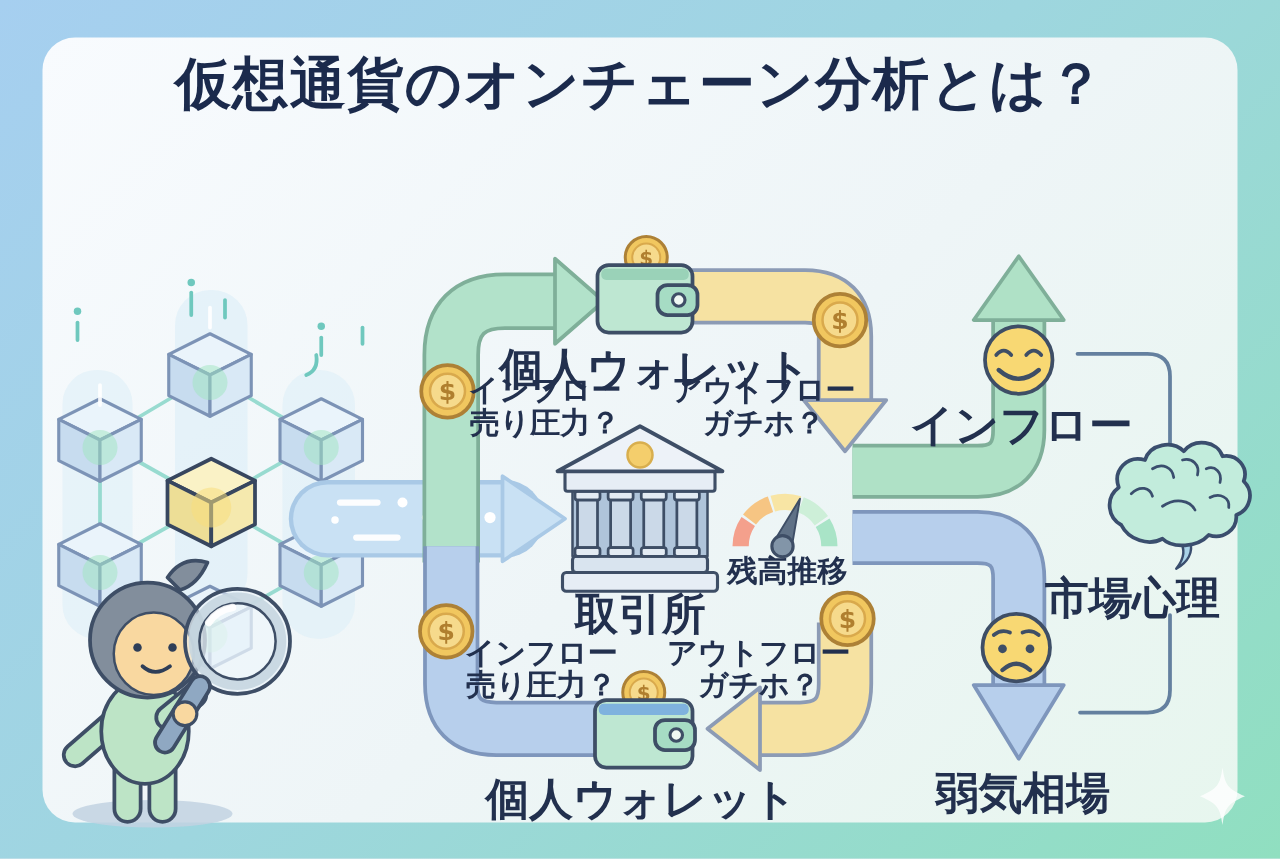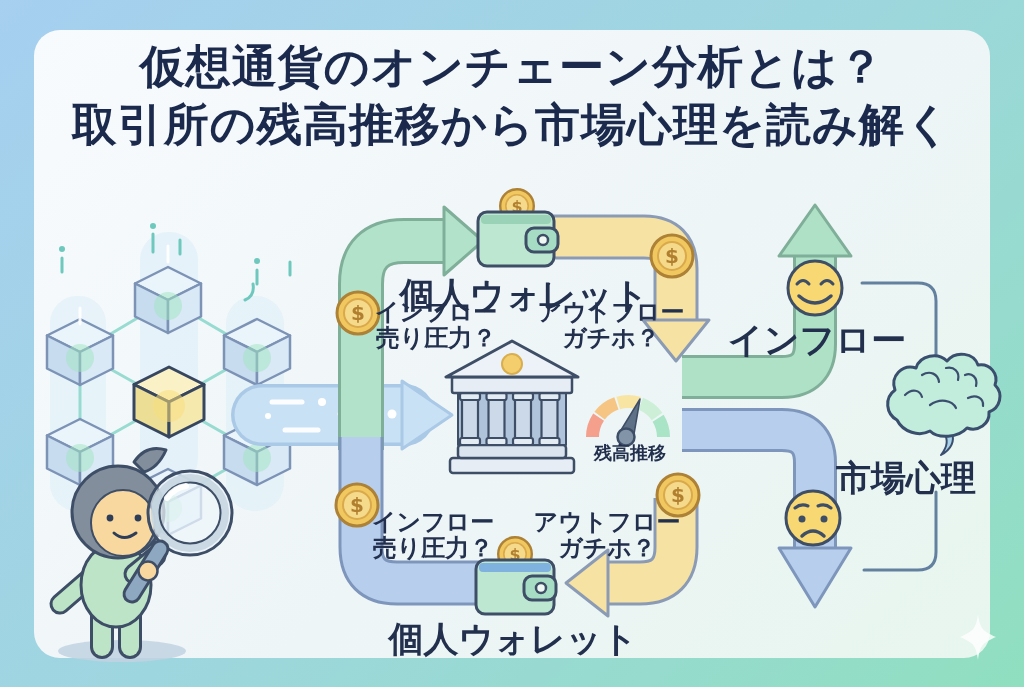--- a/index.html
+++ b/index.html
@@ -16,21 +16,21 @@
   svg.scene{position:absolute;left:0;top:0;z-index:2;}
   .title{
     position:absolute;left:0;top:38px;width:100%;text-align:center;z-index:3;
     font-size:45px;line-height:58px;font-weight:800;color:#1B2A4C;letter-spacing:1px;
   }
   .label{
     position:absolute;transform:translateX(-50%);z-index:3;color:#22304E;
     font-weight:800;text-align:center;white-space:nowrap;
   }
   .big{font-size:35px;}
-  .mid{font-size:18px;}
+  .mid{font-size:24px;}
   .small{font-size:24px;line-height:26px;}
   svg text.dollar{font-family:"DejaVu Sans","Liberation Sans",sans-serif;font-weight:bold;fill:#B07F2F;}
 </style>
 </head>
 <body>
 
 <div class="canvas">
   <div class="card"></div>
 
   <svg class="scene" width="1024" height="687" viewBox="0 0 1024 687">
@@ -278,27 +278,28 @@
         <path d="M 167 498 A 28 28 0 0 1 186 486" stroke="#FFFFFF" stroke-width="6" fill="none" stroke-linecap="round" opacity="0.9"></path>
         <line x1="160" y1="549" x2="132" y2="594" stroke="#3E4E66" stroke-width="19" stroke-linecap="round"></line>
         <line x1="160" y1="549" x2="132" y2="594" stroke="#8FA8C2" stroke-width="13" stroke-linecap="round"></line>
       </g>
       <circle cx="148" cy="571" r="9.5" fill="#F9D8A0" stroke="#3E4E66" stroke-width="2.5"></circle>
     </g>
   </svg>
 
   <div class="title">
     <div>仮想通貨のオンチェーン分析とは？</div>
-    <div>取引所の残高推移から市場心理を読み解く</div>
   </div>
 
   <div class="label big" style="left:524px;top:272px">個人ウォレット</div>
   <div class="label big" style="left:513px;top:616px">個人ウォレット</div>
+  <div class="label big" style="left:512px;top:468px">取引所</div>
   <div class="label mid" style="left:630px;top:441px">残高推移</div>
   <div class="label big" style="left:817px;top:317px">インフロー</div>
+  <div class="label big" style="left:818px;top:611px">弱気相場</div>
   <div class="label big" style="left:906px;top:455px">市場心理</div>
 
   <div class="label small" style="left:436px;top:299px">
     <div>インフロー</div>
     <div>売り圧力？</div>
   </div>
   <div class="label small" style="left:611px;top:299px">
     <div>アウトフロー</div>
     <div>ガチホ？</div>
   </div>

